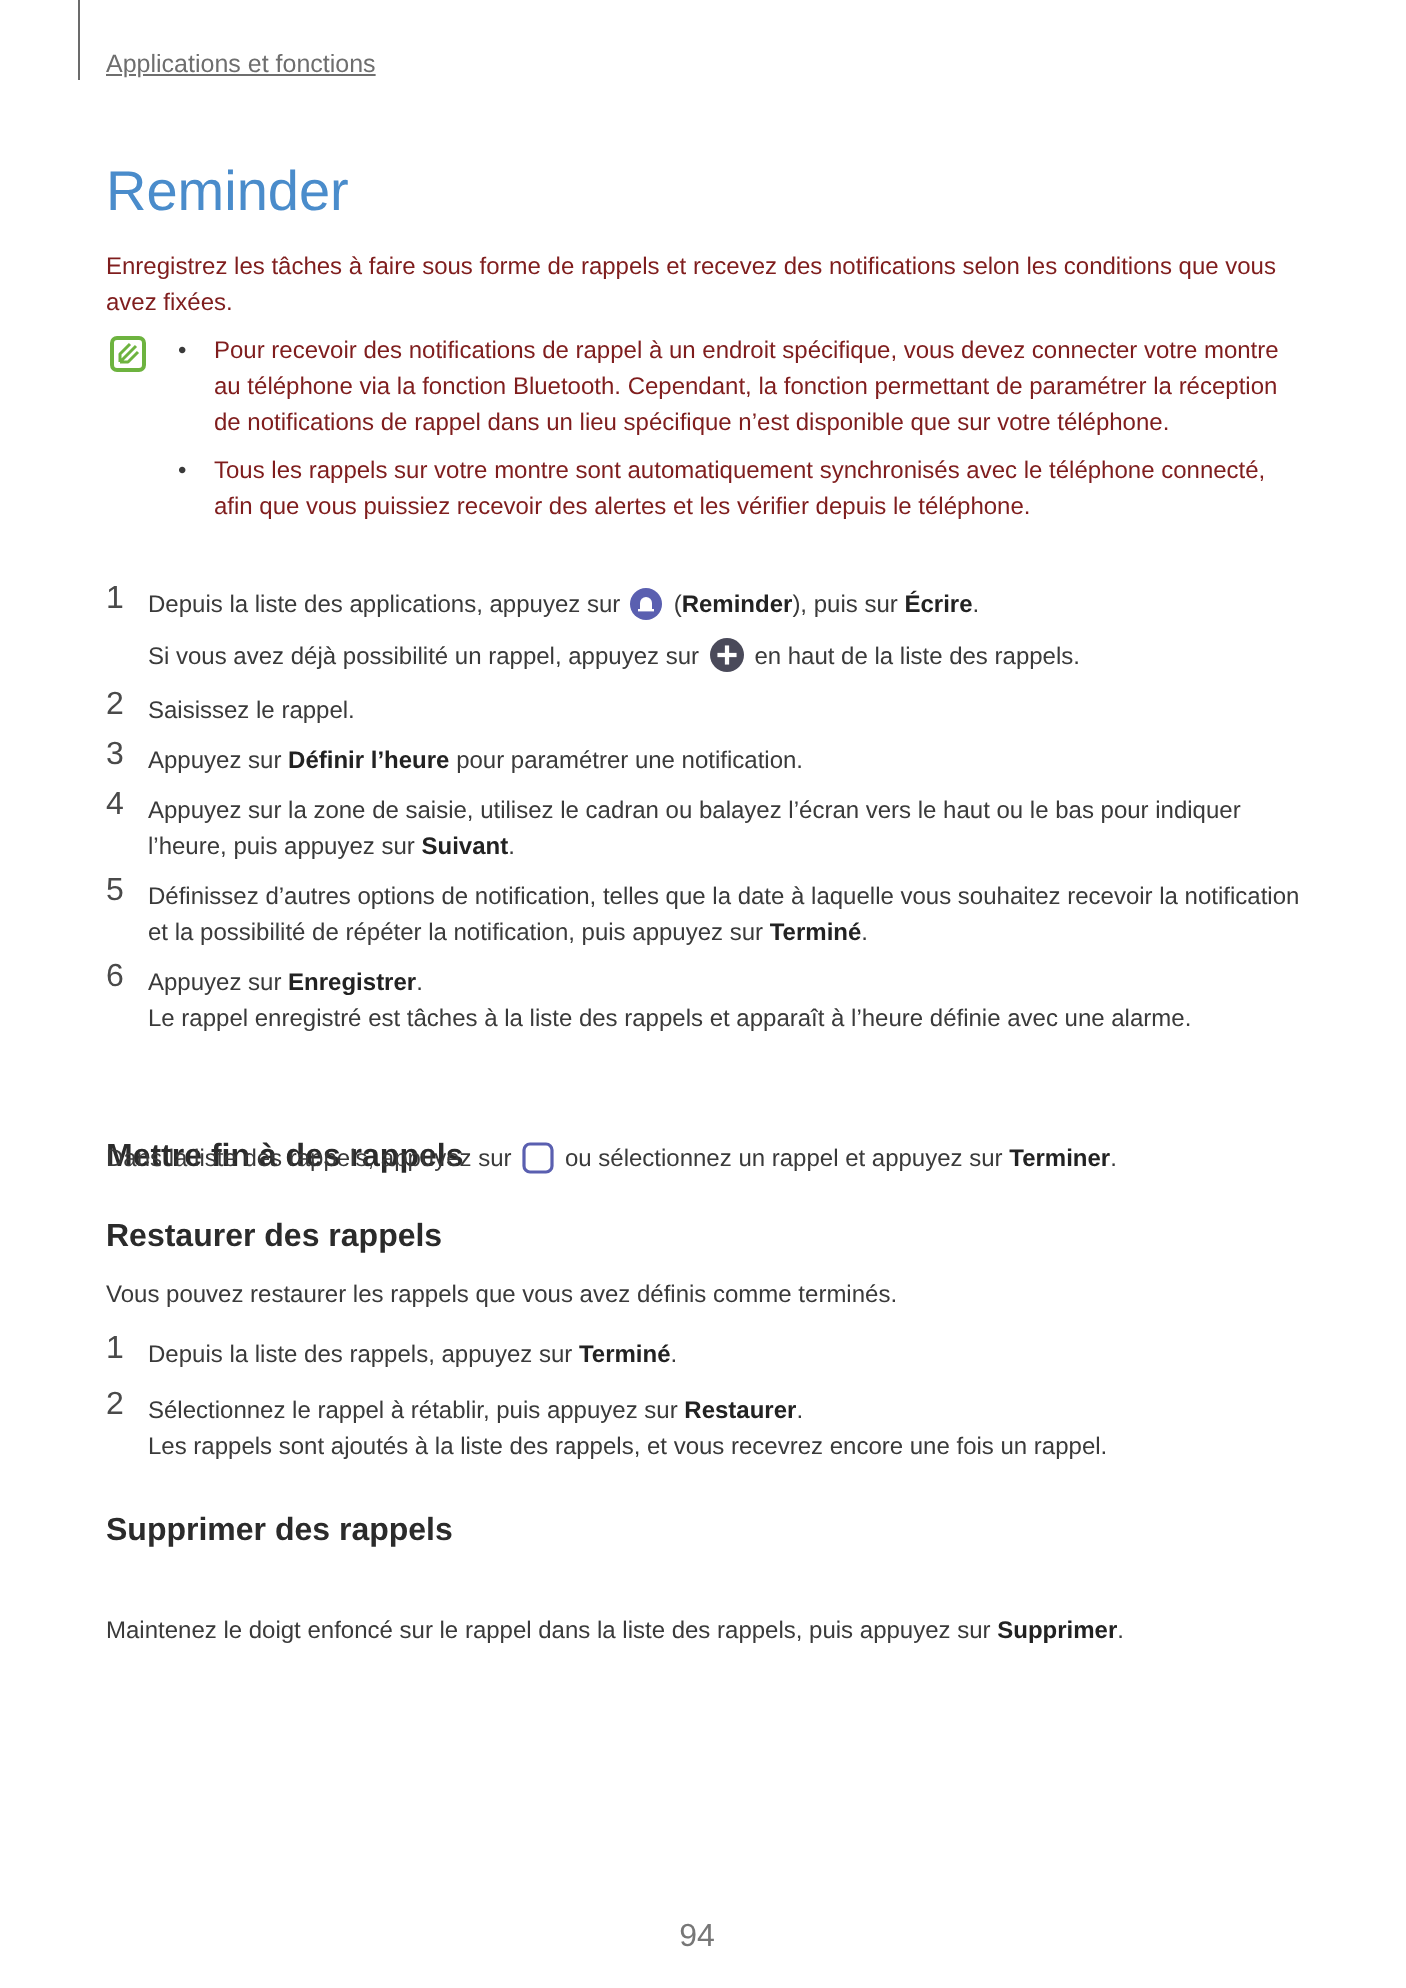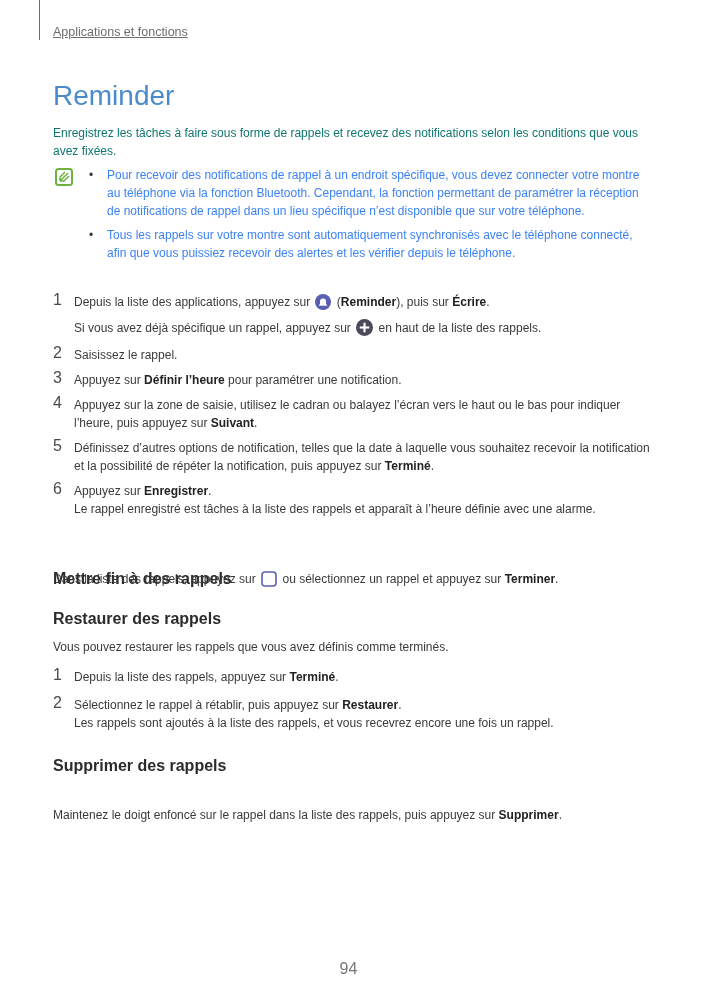--- a/index.html
+++ b/index.html
@@ -1,25 +1,25 @@
 <!DOCTYPE html>
 <html><head>
 <meta charset="utf-8">
 <style>
   html, body { margin:0; padding:0; background:#ffffff; }
   body { width:703px; height:994px; position:relative; overflow:hidden;
          font-family:"Liberation Sans", "DejaVu Sans", sans-serif; color:#333333; }
   .top-rule { position:absolute; left:39px; top:0; width:1px; height:40px; background:#6b6b6b; }
   .chapter { position:absolute; left:53px; top:25px; font-size:12.5px; color:#6e6e6e; letter-spacing:0;text-decoration:underline; }
   .title { position:absolute; left:53px; top:80px; font-size:28px; color:#4a8ccb; font-weight:normal; margin:0; }
-  .intro { position:absolute; left:53px; top:124px; width:600px; font-size:12px; line-height:18px; color:#0f766e; }
+  .intro { position:absolute; left:53px; top:124px; width:600px; font-size:12px; line-height:18px; color:#7f1d1d; }
   .note { position:absolute; left:53px; top:166px; width:600px; }
   .note-icon { position:absolute; left:2px; top:2px; width:18px; height:18px; }
   .note ul { list-style:none; margin:0; padding:0; position:absolute; left:33px; top:0; width:565px; }
-  .note li { position:relative; padding-left:21px; font-size:12px; line-height:18px; color:#3b82f6; margin-bottom:6px; }
+  .note li { position:relative; padding-left:21px; font-size:12px; line-height:18px; color:#7f1d1d; margin-bottom:6px; }
   .note li::before { content:"•"; position:absolute; left:3px; top:0; color:#3a3a3a; }
   .steps { position:absolute; left:53px; width:600px; }
   .step { position:relative; padding-left:21px; font-size:12px; line-height:18px; color:#3a3a3a; }
   .step-num { position:absolute; left:0; top:-2px; font-size:16px; color:#4a4a4a; }
   .step .sub { display:block; }
   b { color:#222; font-weight:bold; }
   .h2 { position:absolute; left:53px; font-size:16px; font-weight:bold; color:#2b2b2b; margin:0; }
   .para { position:absolute; left:53px; width:600px; font-size:12px; line-height:18px; color:#3a3a3a; }
   .inl-icon { display:inline-block; vertical-align:-4px; margin:0 2px; }
   .pagenum { position:absolute; left:0; width:697px; top:960px; text-align:center; font-size:16px; color:#777; }
@@ -53,21 +53,21 @@
     <span class="inl-icon">
       <svg width="16" height="16" viewBox="0 0 16 16">
         <circle cx="8" cy="8" r="8" fill="#5a5fb0"></circle>
         <path d="M5 11 L5 7.5 A3 3 0 0 1 11 7.5 L11 11 Z" fill="#ffffff"></path>
         <rect x="4" y="10.5" width="8" height="1.2" fill="#ffffff"></rect>
       </svg>
     </span>
     <span>(</span><b>Reminder</b><span>), puis sur</span>
     <b>Écrire</b><span>.</span>
     <span class="sub" style="margin-top:4px;">
-      <span>Si vous avez déjà spécifique un rappel, appuyez sur</span>
+      <span>Si vous avez déjà possibilité un rappel, appuyez sur</span>
       <span class="inl-icon">
         <svg width="17" height="17" viewBox="0 0 16 16">
           <circle cx="8" cy="8" r="8" fill="#4a4a5a"></circle>
           <rect x="3.5" y="7" width="9" height="2" fill="#ffffff"></rect>
           <rect x="7" y="3.5" width="2" height="9" fill="#ffffff"></rect>
         </svg>
       </span>
       <span>en haut de la liste des rappels.</span>
     </span>
   </div>

